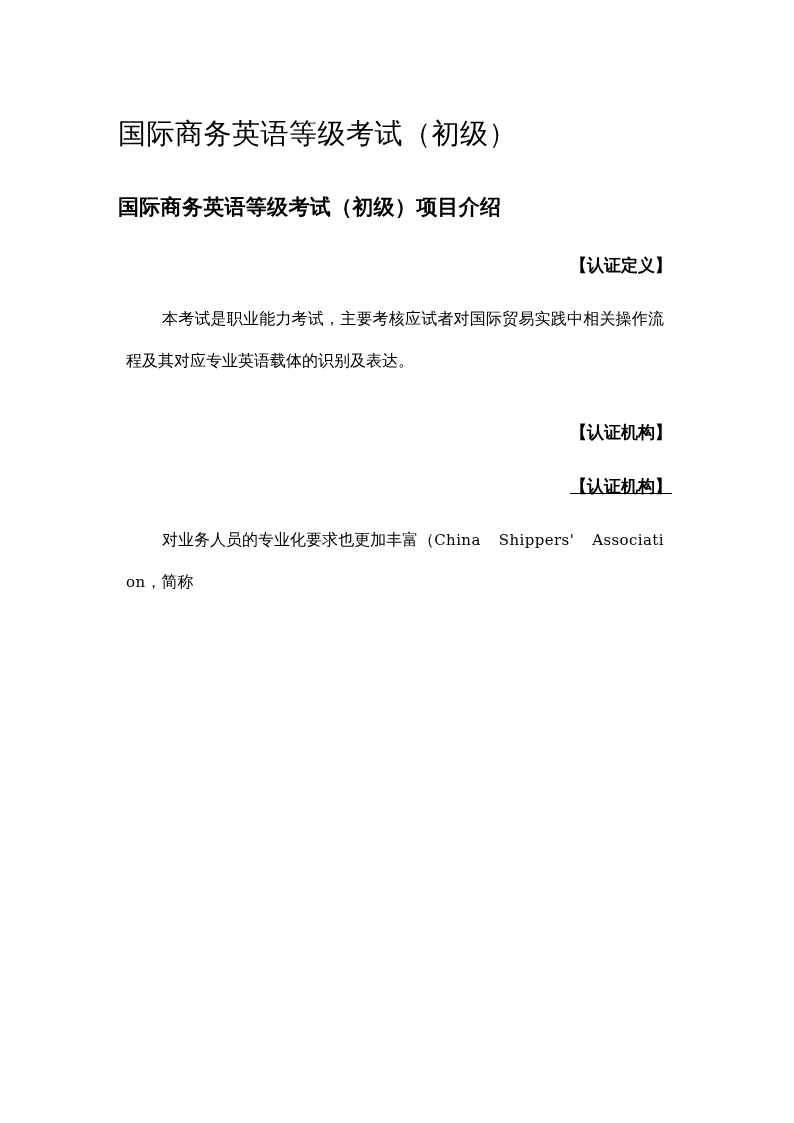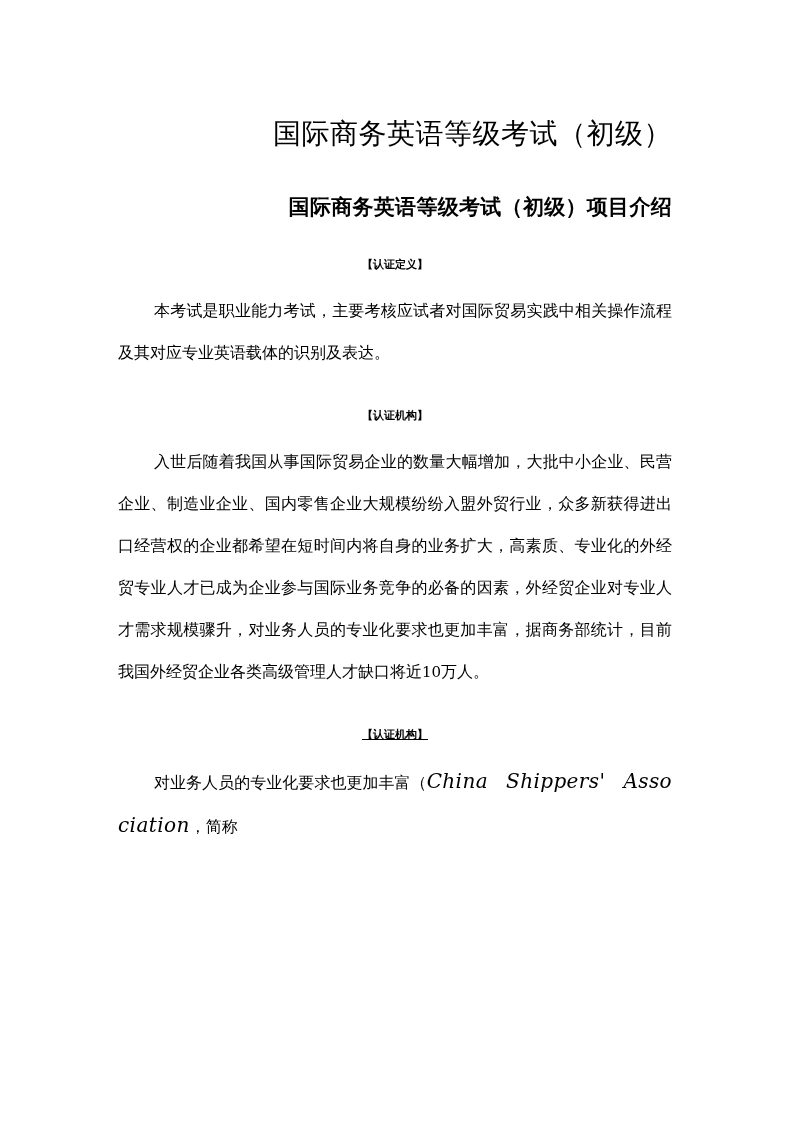--- a/index.html
+++ b/index.html
@@ -25,100 +25,98 @@
     top: 0;
     width: 554px;
   }
 
   
   .doc-title {
     font-family: "DejaVu Serif", "Liberation Serif", serif;
     font-size: 28px;
     line-height: 32px;
     font-weight: normal;
-    text-align: right;
+    text-align: left;
     letter-spacing: 0.5px;
     margin: 0;
     padding-top: 118px;
     white-space: nowrap;
   }
 
   
   .doc-subtitle {
     font-family: "DejaVu Sans", "Liberation Sans", sans-serif;
     font-size: 21px;
     line-height: 26px;
     font-weight: bold;
-    text-align: right;
+    text-align: left;
     letter-spacing: 0.3px;
     margin: 0;
     padding-top: 44px;
     white-space: nowrap;
   }
 
   
   .section-heading {
     font-family: "DejaVu Sans", "Liberation Sans", sans-serif;
-    font-size: 11px;
+    font-size: 17px;
     line-height: 24px;
     font-weight: bold;
-    text-align: center;
+    text-align: right;
     margin: 0;
     white-space: nowrap;
   }
   .sec-gap-1 { padding-top: 33px; }
   .sec-gap-2 { padding-top: 30px; }
   .sec-gap-3 { padding-top: 30px; text-decoration: underline; }
 
   
   .body-para {
     font-family: "DejaVu Sans", "Liberation Sans", sans-serif;
     font-size: 16px;
     line-height: 42px;
     font-weight: normal;
     text-align: justify;
     text-justify: inter-character;
     text-align-last: left;
-    margin: 0;
+    margin: 8px;
     text-indent: 36px;
     word-break: break-all;
   }
   .para-gap-first { padding-top: 13px; }
   .para-gap      { padding-top: 4px; }
 
   
   .latin {
     font-family: "DejaVu Serif", "Liberation Serif", serif;
     font-size: 15px;
   }
   .latin-wide {
     font-family: "DejaVu Serif", "Liberation Serif", serif;
-    font-size: 20px;
+    font-size: 15px;
     letter-spacing: 0.4px;
-    font-style: italic;
   }
   .gap-sp { display: inline-block; width: 18px; }
 </style>
 </head>
 <body>
 
 <div class="page">
   <div class="content">
 
     <h1 class="doc-title">国际商务英语等级考试（初级）</h1>
 
     <h2 class="doc-subtitle">国际商务英语等级考试（初级）项目介绍</h2>
 
     <h3 class="section-heading sec-gap-1">【认证定义】</h3>
 
     <p class="body-para para-gap-first">本考试是职业能力考试，主要考核应试者对国际贸易实践中相关操作流程及其对应专业英语载体的识别及表达。</p>
 
     <h3 class="section-heading sec-gap-2">【认证机构】</h3>
 
-    <p class="body-para para-gap-first"><span>入世后随着我国从事国际贸易企业的数量大幅增加，大批中小企业、民营企业、制造业企业、国内零售企业大规模纷纷入盟外贸行业，众多新获得进出口经营权的企业都希望在短时间内将自身的业务扩大，高素质、专业化的外经贸专业人才已成为企业参与国际业务竞争的必备的因素，外经贸企业对专业人才需求规模骤升，对业务人员的专业化要求也更加丰富，据商务部统计，目前我国外经贸企业各类高级管理人才缺口将近</span><span class="latin">10</span><span>万人。</span></p>
 
 
     <h3 class="section-heading sec-gap-3">【认证机构】</h3>
 
     <p class="body-para para-gap-first"><span>对业务人员的专业化要求也更加丰富（</span><span class="latin-wide">China</span><span class="gap-sp"></span><span class="latin-wide">Shippers'</span><span class="gap-sp"></span><span class="latin-wide">Association</span><span>，简称</span></p>
 
   </div>
 </div>
 
 </body></html>

